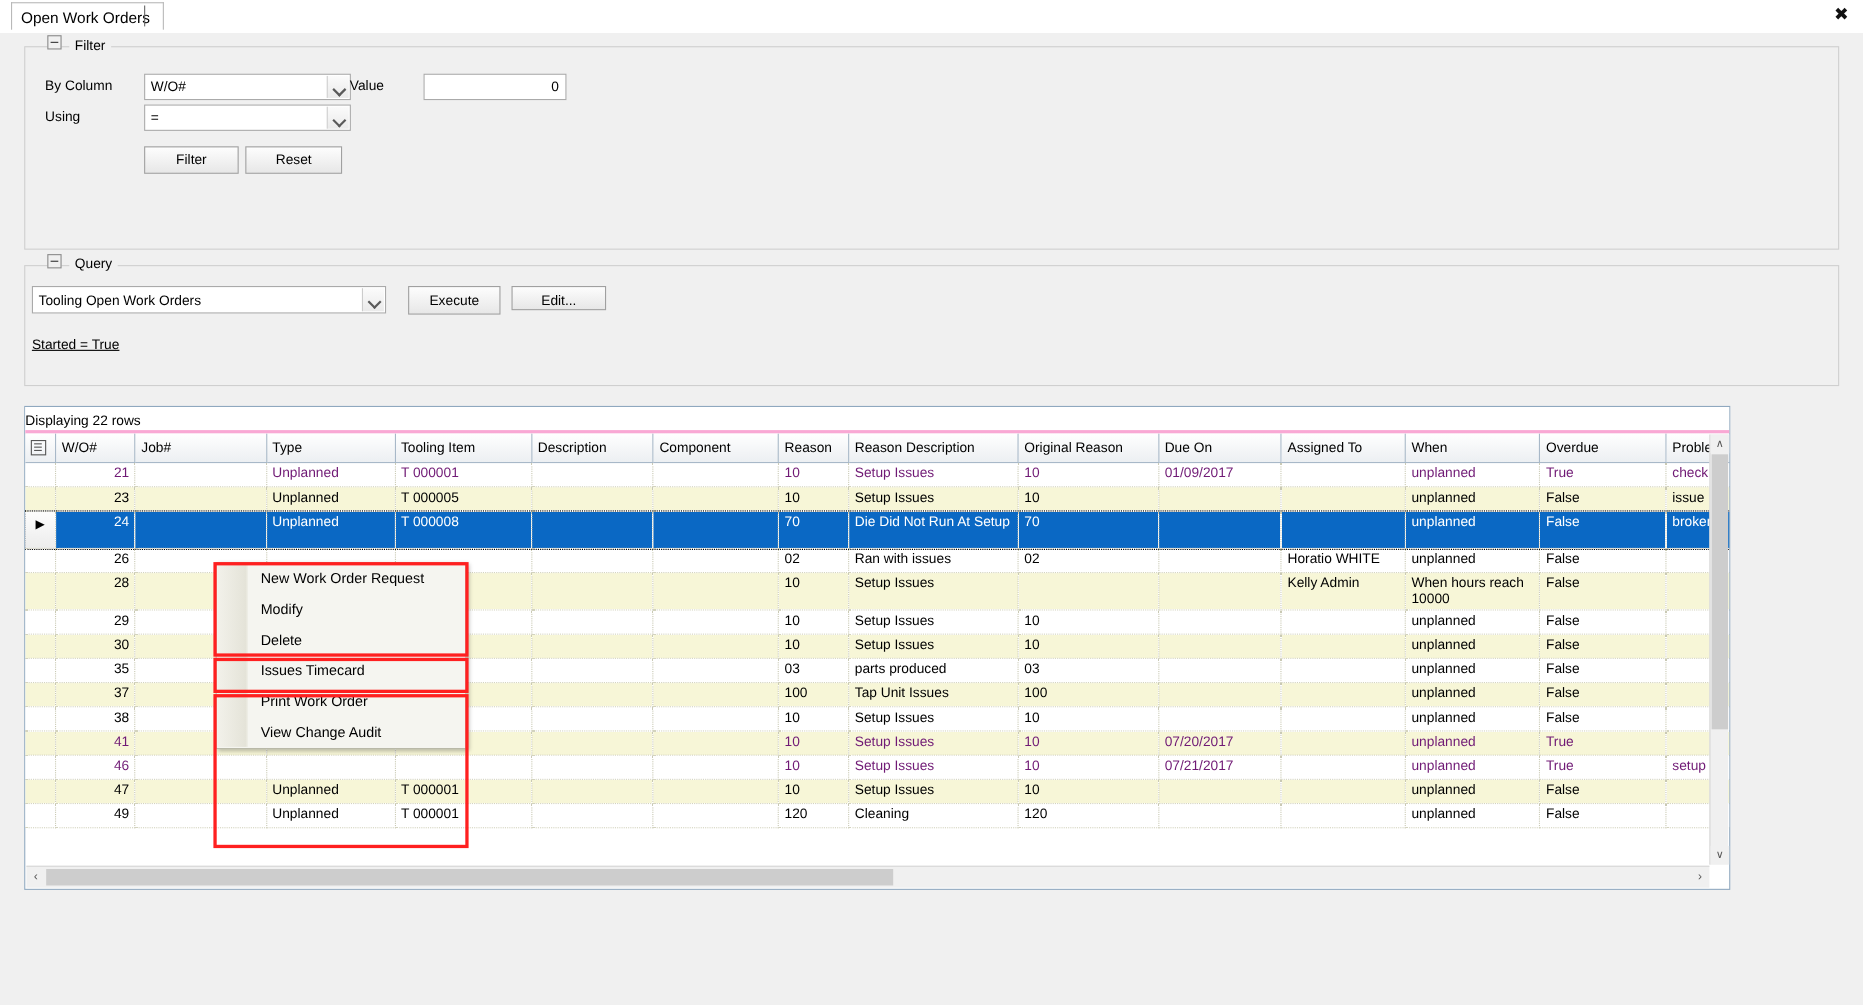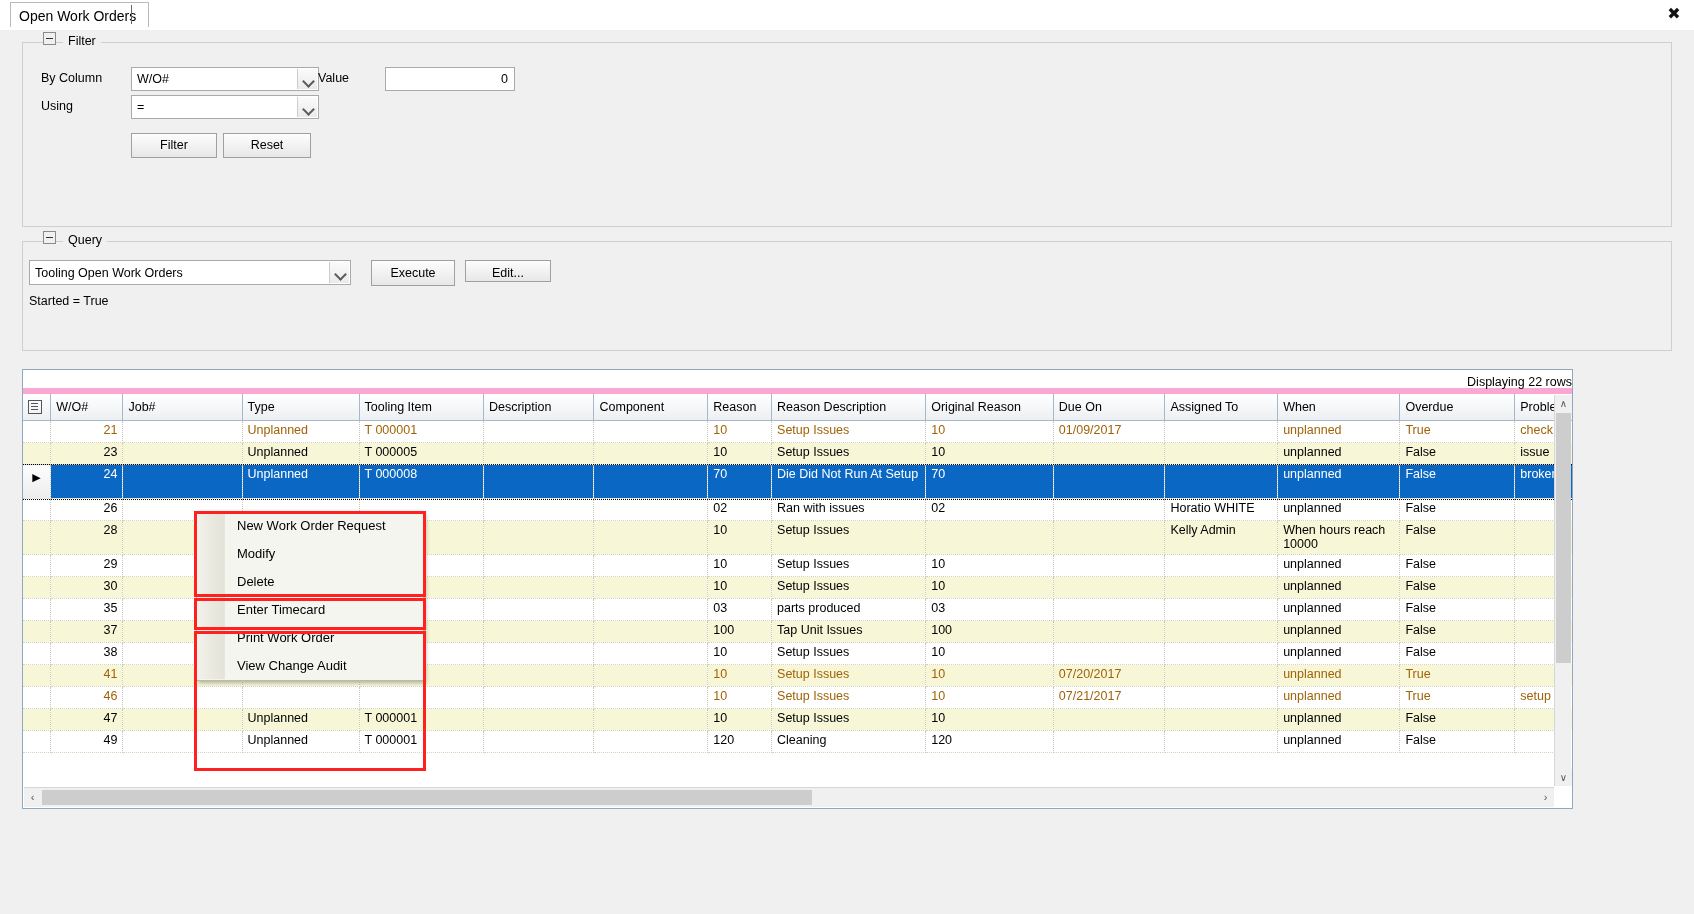--- a/index.html
+++ b/index.html
@@ -116,22 +116,22 @@
     user-select:none;
   }
 
   
   #grid-panel{
     position:absolute;left:22px;top:339px;width:1551px;height:440px;
     background:#ffffff;border:1px solid #8fa8bf;box-sizing:border-box;
   }
   #grid-caption{
     position:absolute;left:0;top:0;width:100%;height:24px;
-    line-height:24px;text-align:right;font-size:12.5px;
-    background:#ffffff;border-bottom:6px solid #f9a8d4;
+    line-height:24px;text-align:left;font-size:12.5px;
+    background:#ffffff;border-bottom:3px solid #f9a8d4;
     box-sizing:border-box;
   }
   #grid-scroller{
     position:absolute;left:0;top:24px;right:0;bottom:0;overflow:hidden;
   }
   table.grid{
     border-collapse:collapse;
     table-layout:fixed;
     width:1620px;
     font-size:12.5px;
@@ -155,21 +155,21 @@
     vertical-align:top;
     box-sizing:border-box;
     overflow:hidden;
     height:22px;
   }
   tr.alt td{background:#f7f6d7;}
   tr.norm td{background:#ffffff;}
   tr.sel td{background:#0a68c4;color:#ffffff;}
   tr.sel{outline:1px dotted #000;}
   td.num{text-align:right;}
-  .red{color:#a16207;}
+  .red{color:#701a75;}
   
   th.gutter,td.gutter{
     width:26px;background:linear-gradient(#fdfdfd,#ececec);
     border-right:1px solid #a8b8c8;
     border-bottom:1px solid #cccccc;
     padding:0;text-align:center;
   }
   tr.sel td.gutter{background:linear-gradient(#fdfdfd,#ececec);color:#000;}
   .rowmarker{display:inline-block;font-size:11px;line-height:20px;color:#000;}
   #select-all-icon{
@@ -289,21 +289,21 @@
   <div class="groupbox" id="query-box">
     <div class="gb-toggle"></div>
     <div class="gb-title">Query</div>
 
     <div class="combo" style="left:6px;top:18px;width:322px;height:25px;">
       <div class="cval" style="line-height:24px;">Tooling Open Work Orders</div>
       <div class="carrow"></div>
     </div>
     <div class="btn" style="left:348px;top:18px;width:84px;height:26px;line-height:24px;">Execute</div>
     <div class="btn" style="left:442px;top:18px;width:86px;height:22px;line-height:24px;">Edit...</div>
-    <div class="lbl" style="left:6px;top:52px;">Started = True</div>
+    <div class="lbl" style="left:6px;top:64px;text-decoration:underline;">Started = True</div>
   </div>
 
   <div id="grid-panel">
     <div id="grid-caption">Displaying 22 rows</div>
 
     <div id="grid-scroller">
       <table class="grid">
         <colgroup>
           <col style="width:26px">
             <col style="width:68px">
@@ -595,21 +595,21 @@
       <div id="hs-right">›</div>
     </div>
   </div>
 
   <div id="context-menu">
     <div id="cm-gutter"></div>
     <div id="cm-items">
         <div class="cm-item">New Work Order Request</div>
         <div class="cm-item">Modify</div>
         <div class="cm-item">Delete</div>
-        <div class="cm-item">Enter Timecard</div>
+        <div class="cm-item">Issues Timecard</div>
         <div class="cm-item">Print Work Order</div>
         <div class="cm-item">View Change Audit</div>
       </div>
   </div>
 
   <div class="annot" id="annot-top"></div>
   <div class="annot" id="annot-mid"></div>
   <div class="annot" id="annot-bot"></div>
 
 </div>

